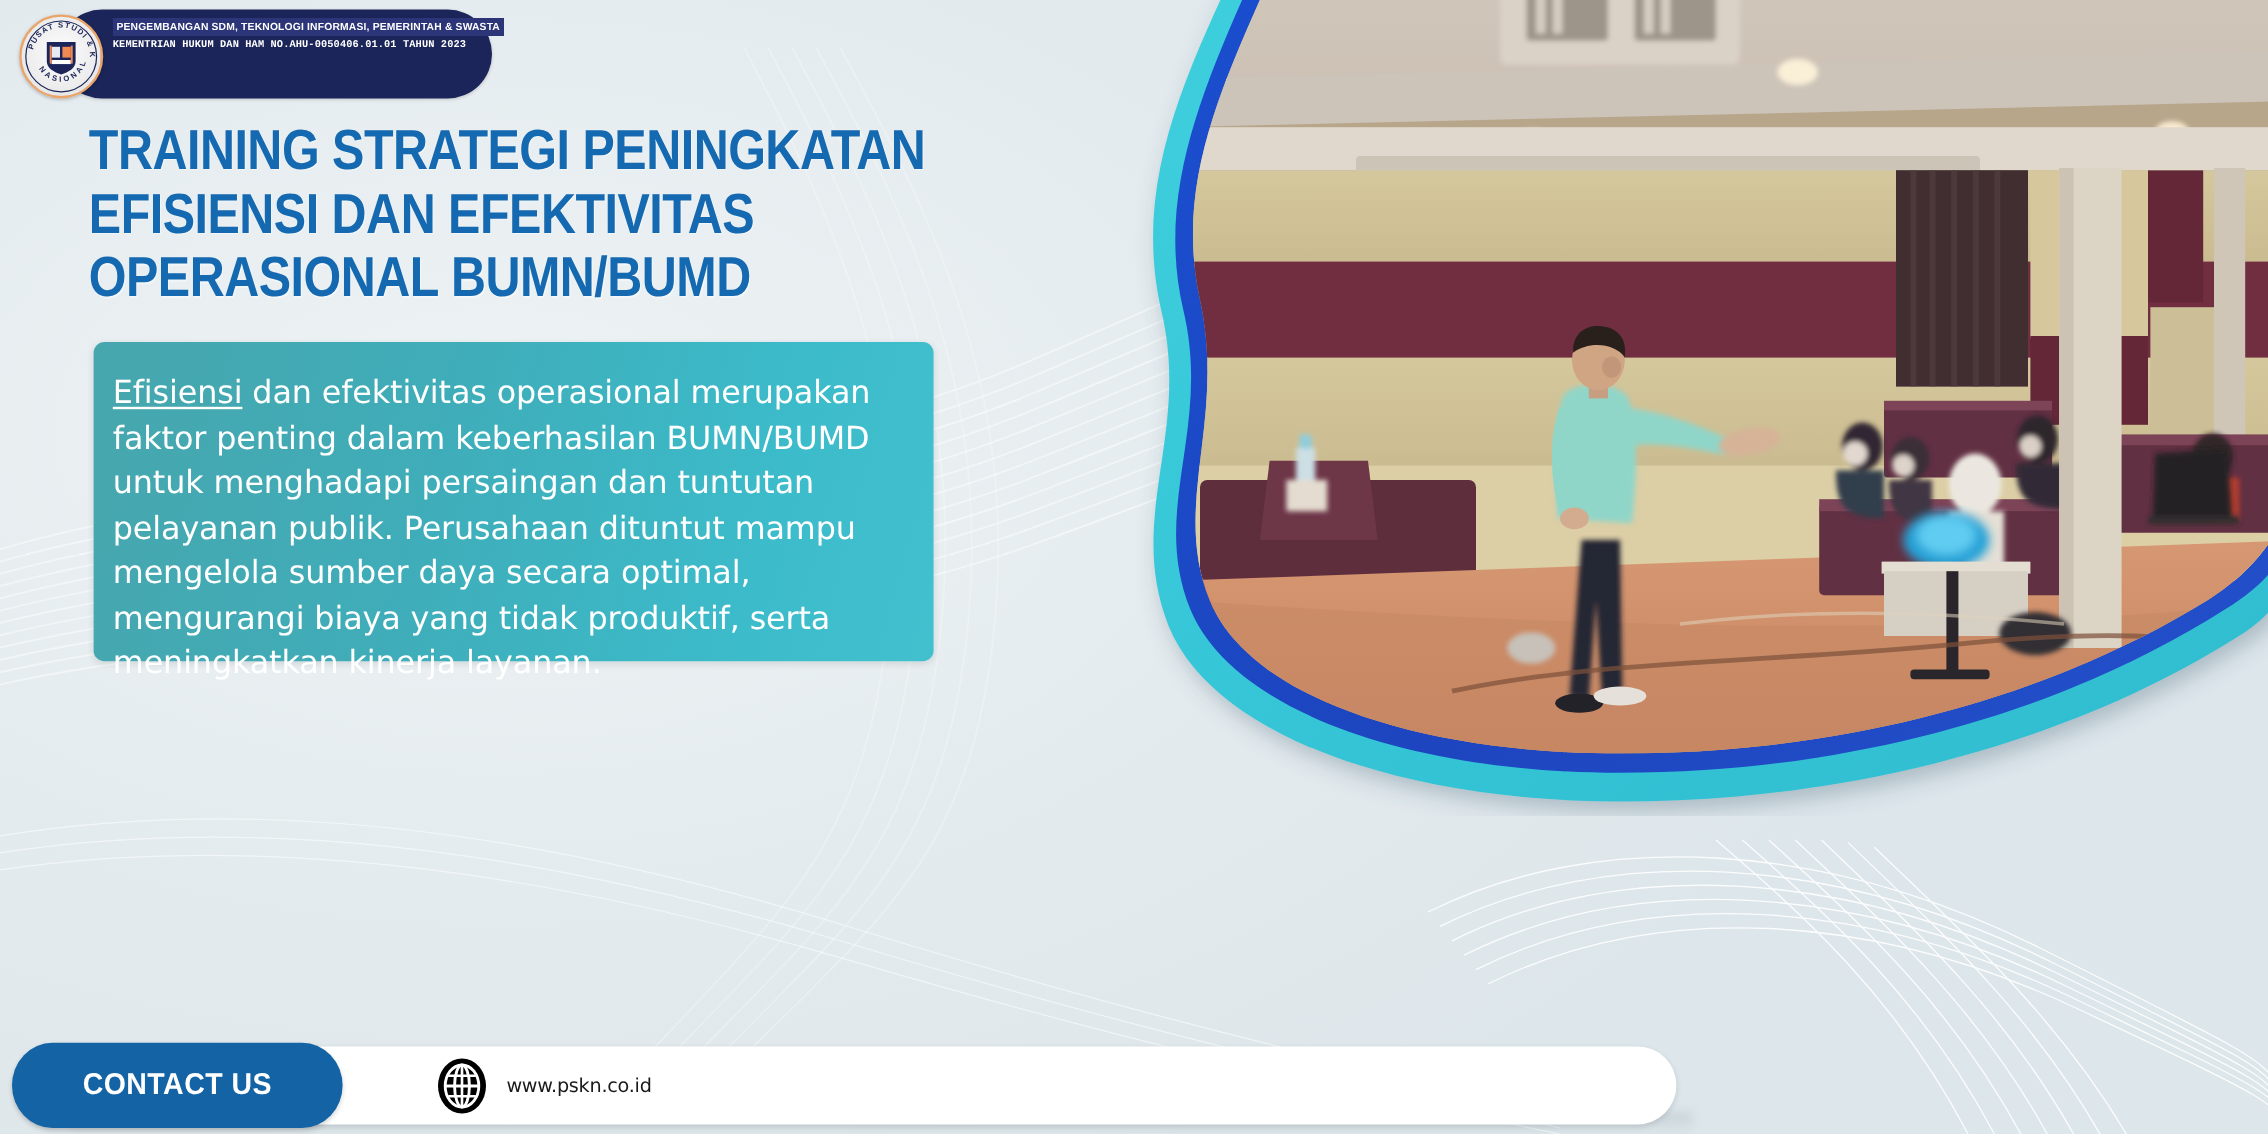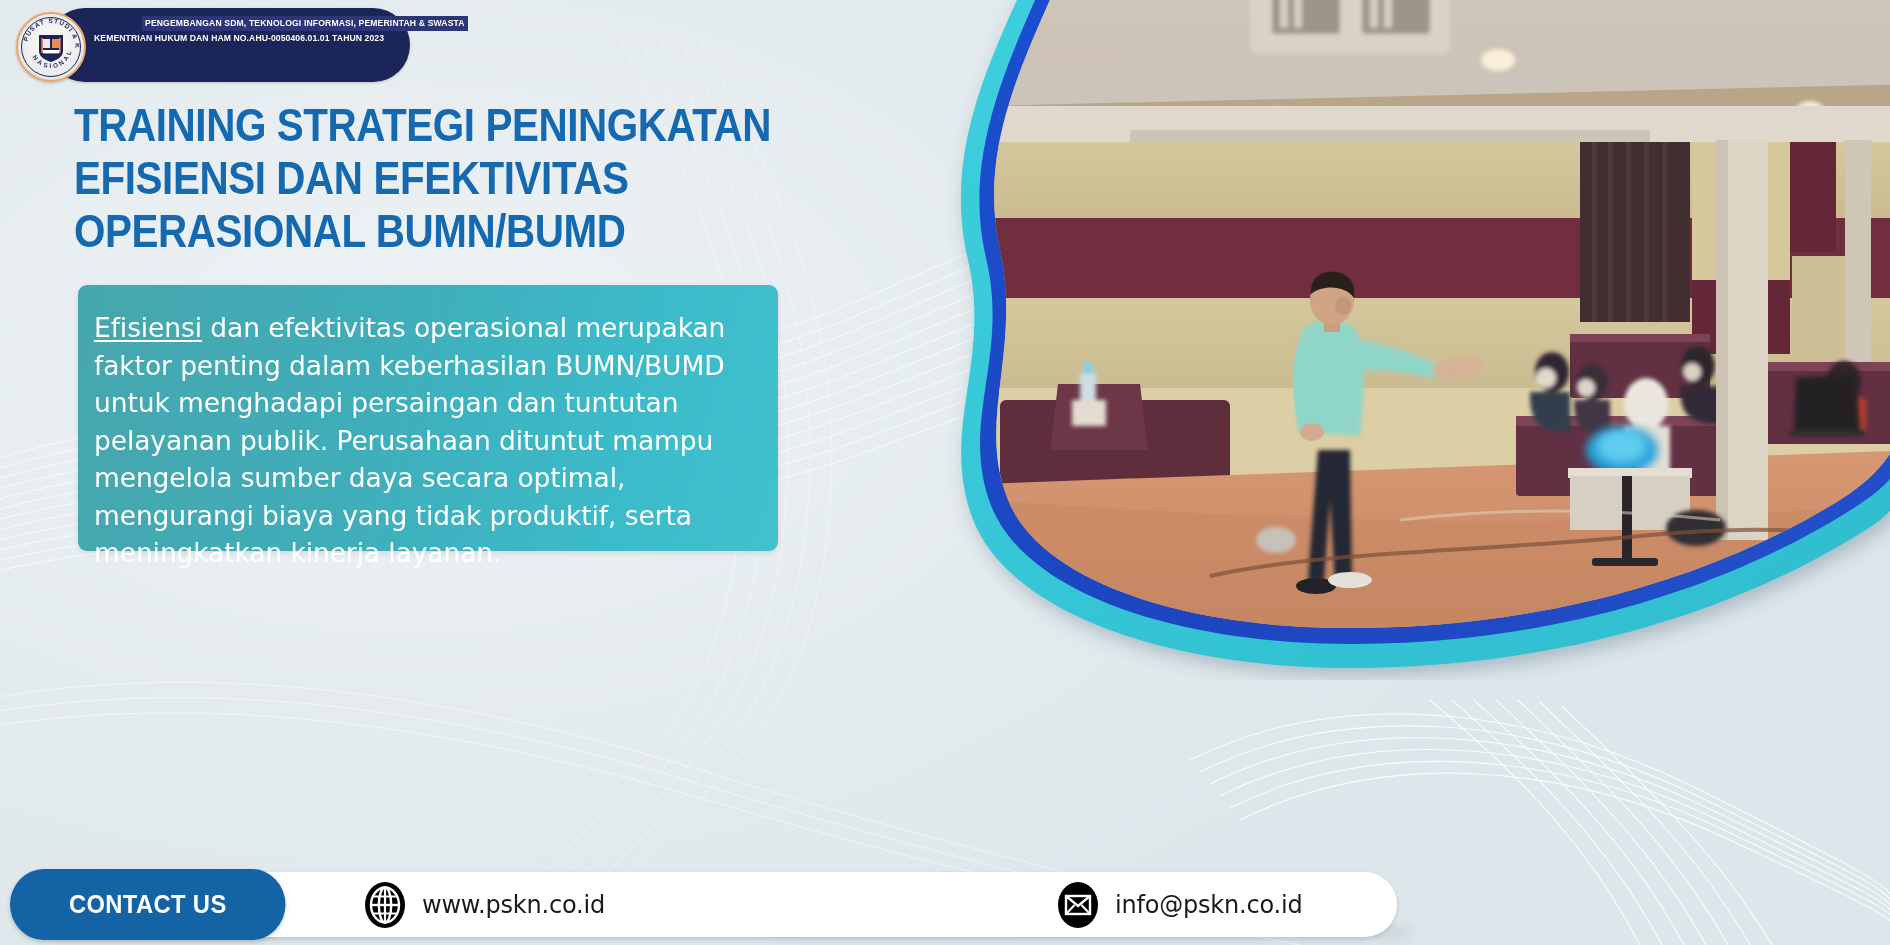--- a/index.html
+++ b/index.html
@@ -47,25 +47,25 @@
   }
   .logo-line1{
     font-size:19.5px;font-weight:bold;letter-spacing:-.2px;line-height:23px;
     white-space:nowrap;font-family:"Liberation Sans", sans-serif;
   }
   .logo-line1 .orange{color:#ef7f4a;}
   .logo-line1 .white{color:#ffffff;}
   .logo-line2{
     display:inline-block;background:#2c3577;color:#ffffff;
     font-size:8.6px;font-weight:bold;letter-spacing:.15px;line-height:13px;
-    padding:1px 3px;white-space:nowrap;margin-top:1px;margin-left:48px;
+    padding:1px 3px;white-space:nowrap;margin-top:1px;
   }
   .logo-line3{
     color:#ffffff;font-size:8.6px;font-weight:bold;letter-spacing:.1px;
-    line-height:13px;white-space:nowrap;margin-top:1px;
+    line-height:13px;white-space:nowrap;margin-top:1px;font-family:Liberation Mono, monospace;
   }
 
   
   .headline{
     position:absolute;left:74px;top:98px;width:820px;
     color:#1569b0;
     font-family:"Liberation Sans Narrow","Liberation Sans", sans-serif;
     font-weight:bold;
     font-size:47px;
     line-height:53px;
@@ -113,21 +113,21 @@
     font-family:"Liberation Sans Narrow","Liberation Sans",sans-serif;
     transform:scaleX(.95);transform-origin:left center;
     box-shadow:0 2px 5px rgba(0,0,0,.18);
   }
   .contact-item{display:flex;align-items:center;position:absolute;}
   .ci-icon{
     width:42px;height:48px;border-radius:50%;
     display:flex;align-items:center;justify-content:center;flex:0 0 auto;
   }
   .ci-label{
-    margin-left:16px;font-size:24px;color:#1a1a1a;white-space:nowrap;
+    margin-left:16px;font-size:16px;color:#1a1a1a;white-space:nowrap;
     font-family:"DejaVu Sans","Liberation Sans",sans-serif;letter-spacing:-.2px;
   }
   .shadow-strip{
     position:absolute;left:60px;bottom:0px;width:1350px;height:18px;
     background:linear-gradient(180deg,rgba(120,140,150,.22),rgba(120,140,150,0));
     filter:blur(4px);
   }
 </style>
 </head>
 <body>
@@ -463,26 +463,15 @@
           <line x1="7" y1="24" x2="35" y2="24" stroke="#fff" stroke-width="2.4"></line>
           <line x1="9.5" y1="15.5" x2="32.5" y2="15.5" stroke="#fff" stroke-width="2"></line>
           <line x1="9.5" y1="32.5" x2="32.5" y2="32.5" stroke="#fff" stroke-width="2"></line>
           <line x1="21" y1="6.5" x2="21" y2="41.5" stroke="#fff" stroke-width="2.2"></line>
         </svg>
       </div>
       <div class="ci-label">www.pskn.co.id</div>
     </div>
 
 
-    <div class="contact-item" style="left:1045px;">
-      <div class="ci-icon">
-        <svg width="42" height="48" viewBox="0 0 42 48">
-          <ellipse cx="21" cy="24" rx="20" ry="23" fill="#000"></ellipse>
-          <rect x="9" y="15" width="24" height="18" fill="none" stroke="#fff" stroke-width="2.4"></rect>
-          <path d="M9 15 L21 25 L33 15" fill="none" stroke="#fff" stroke-width="2.4"></path>
-          <path d="M9 33 L17.5 24 M33 33 L24.5 24" fill="none" stroke="#fff" stroke-width="2"></path>
-        </svg>
-      </div>
-      <div class="ci-label">info@pskn.co.id</div>
-    </div>
   </div>
 
 </div>
 
 </body></html>

